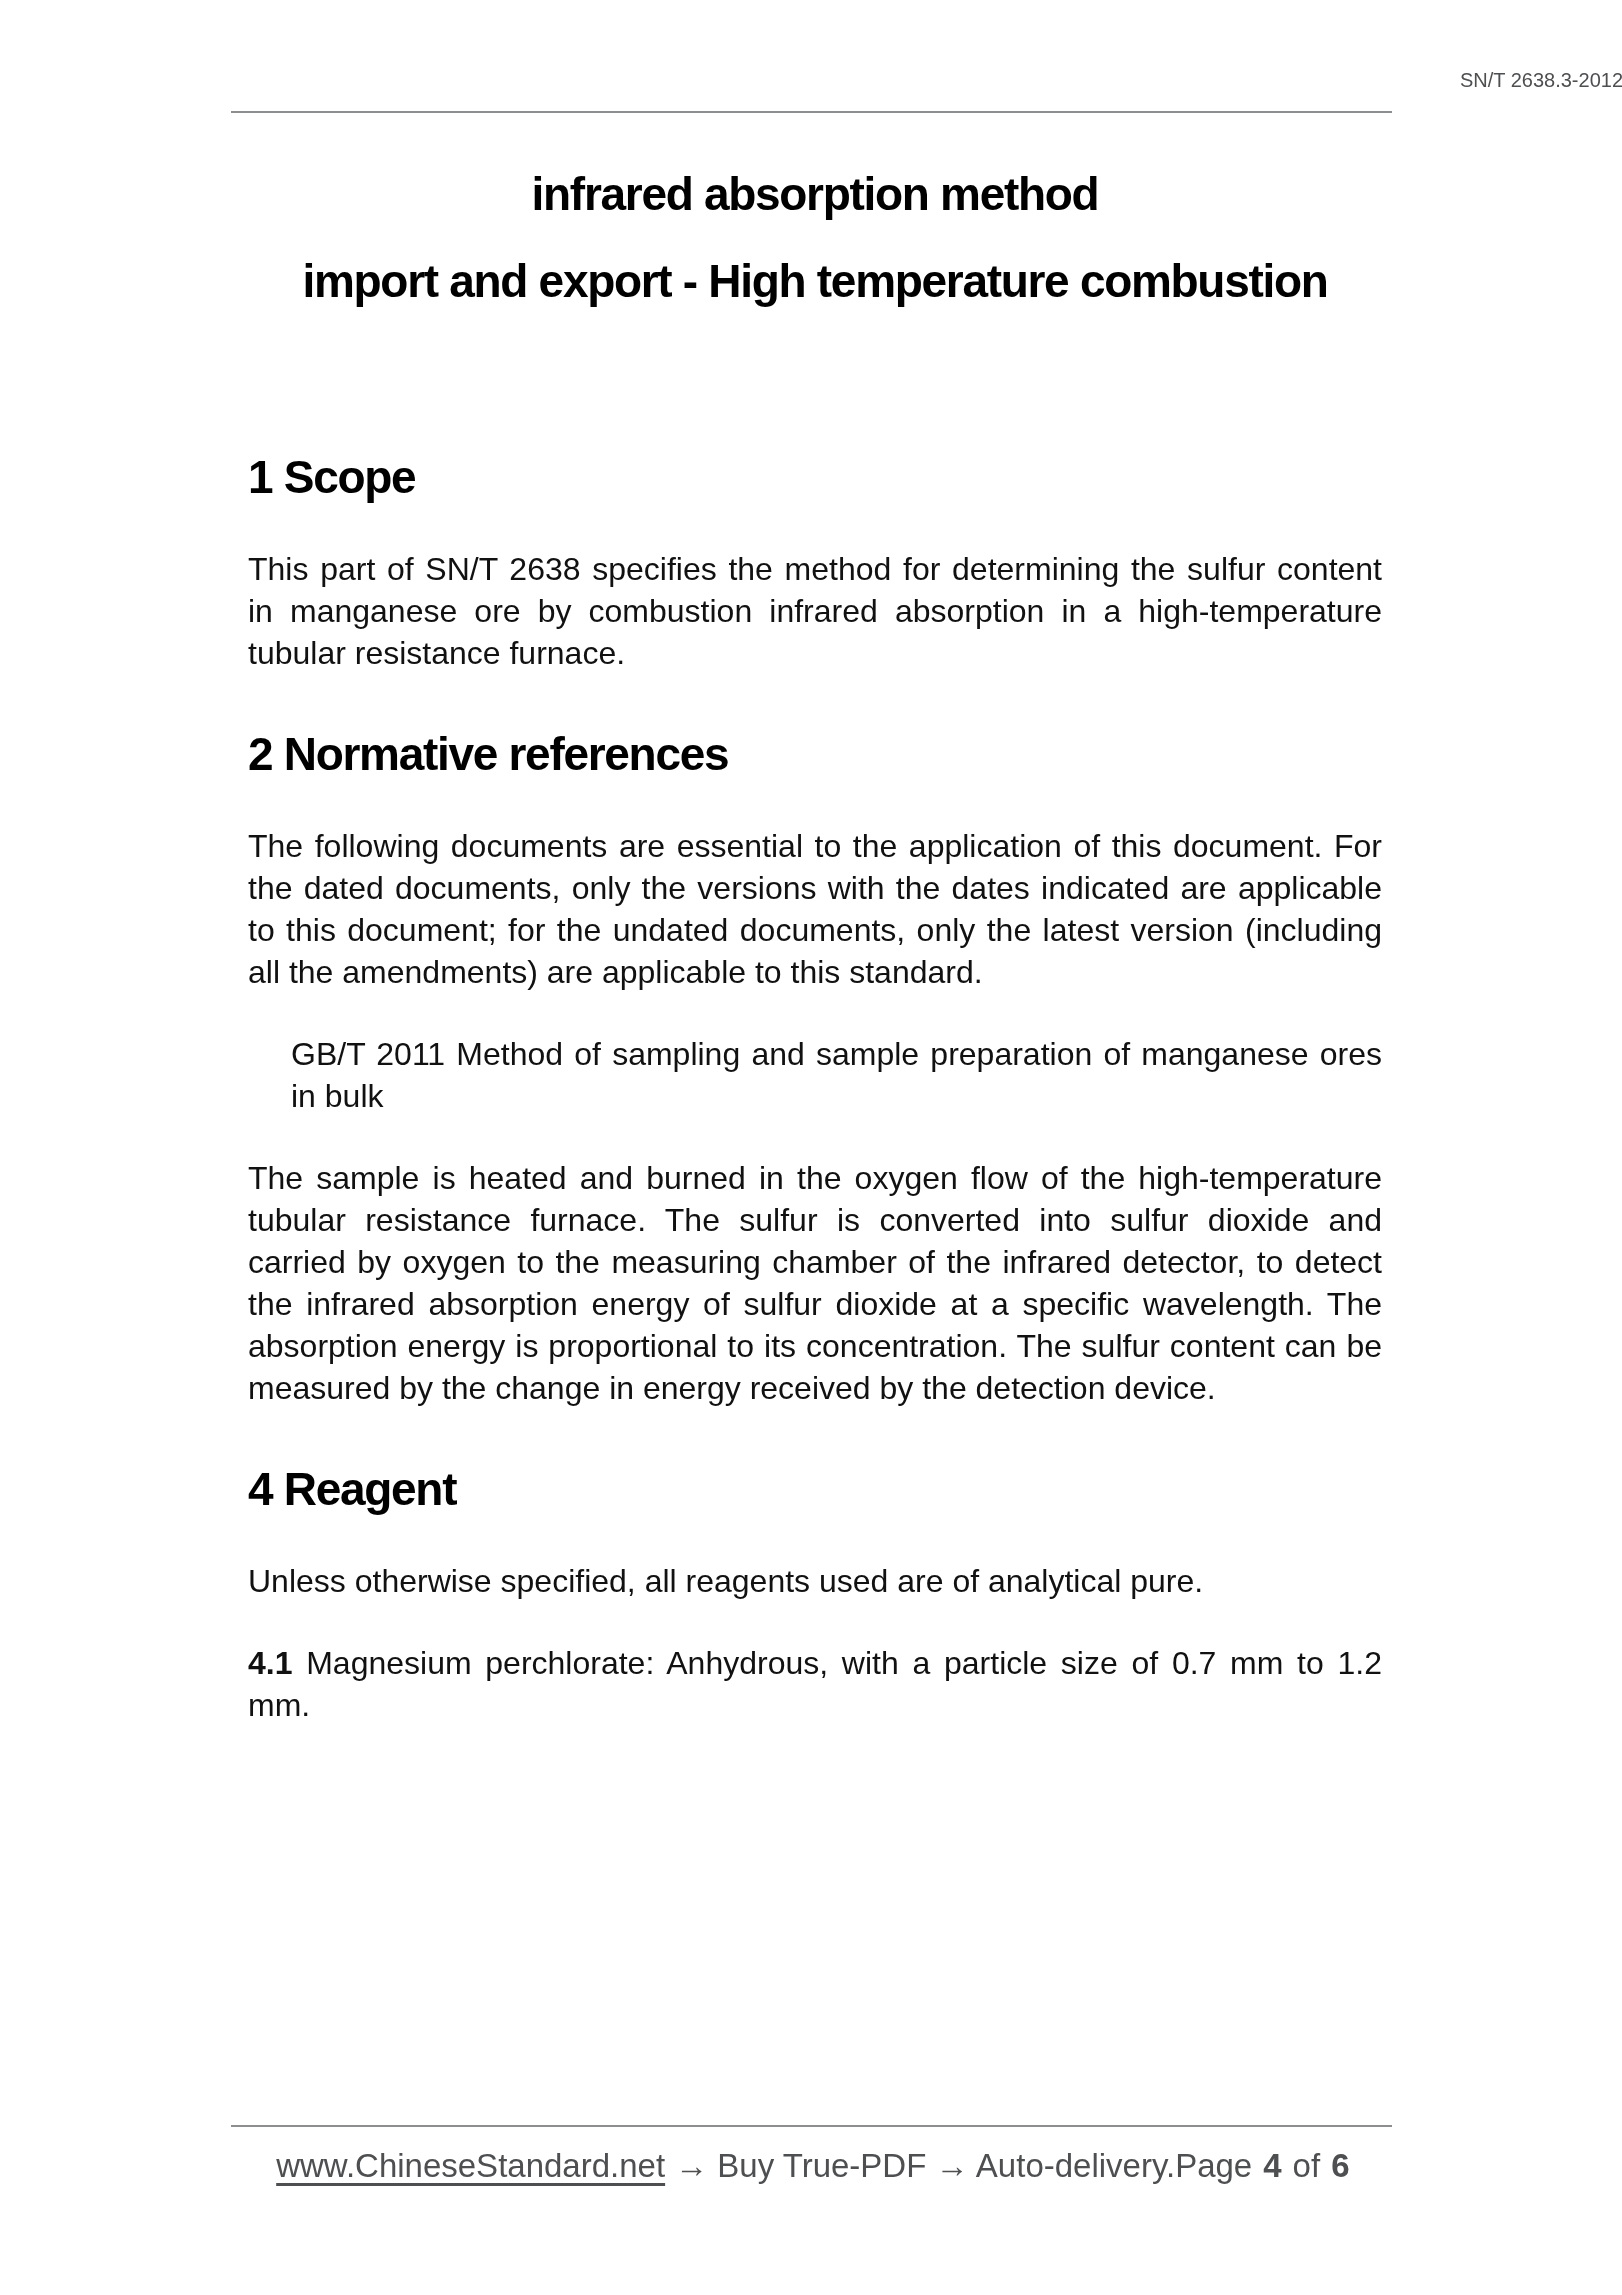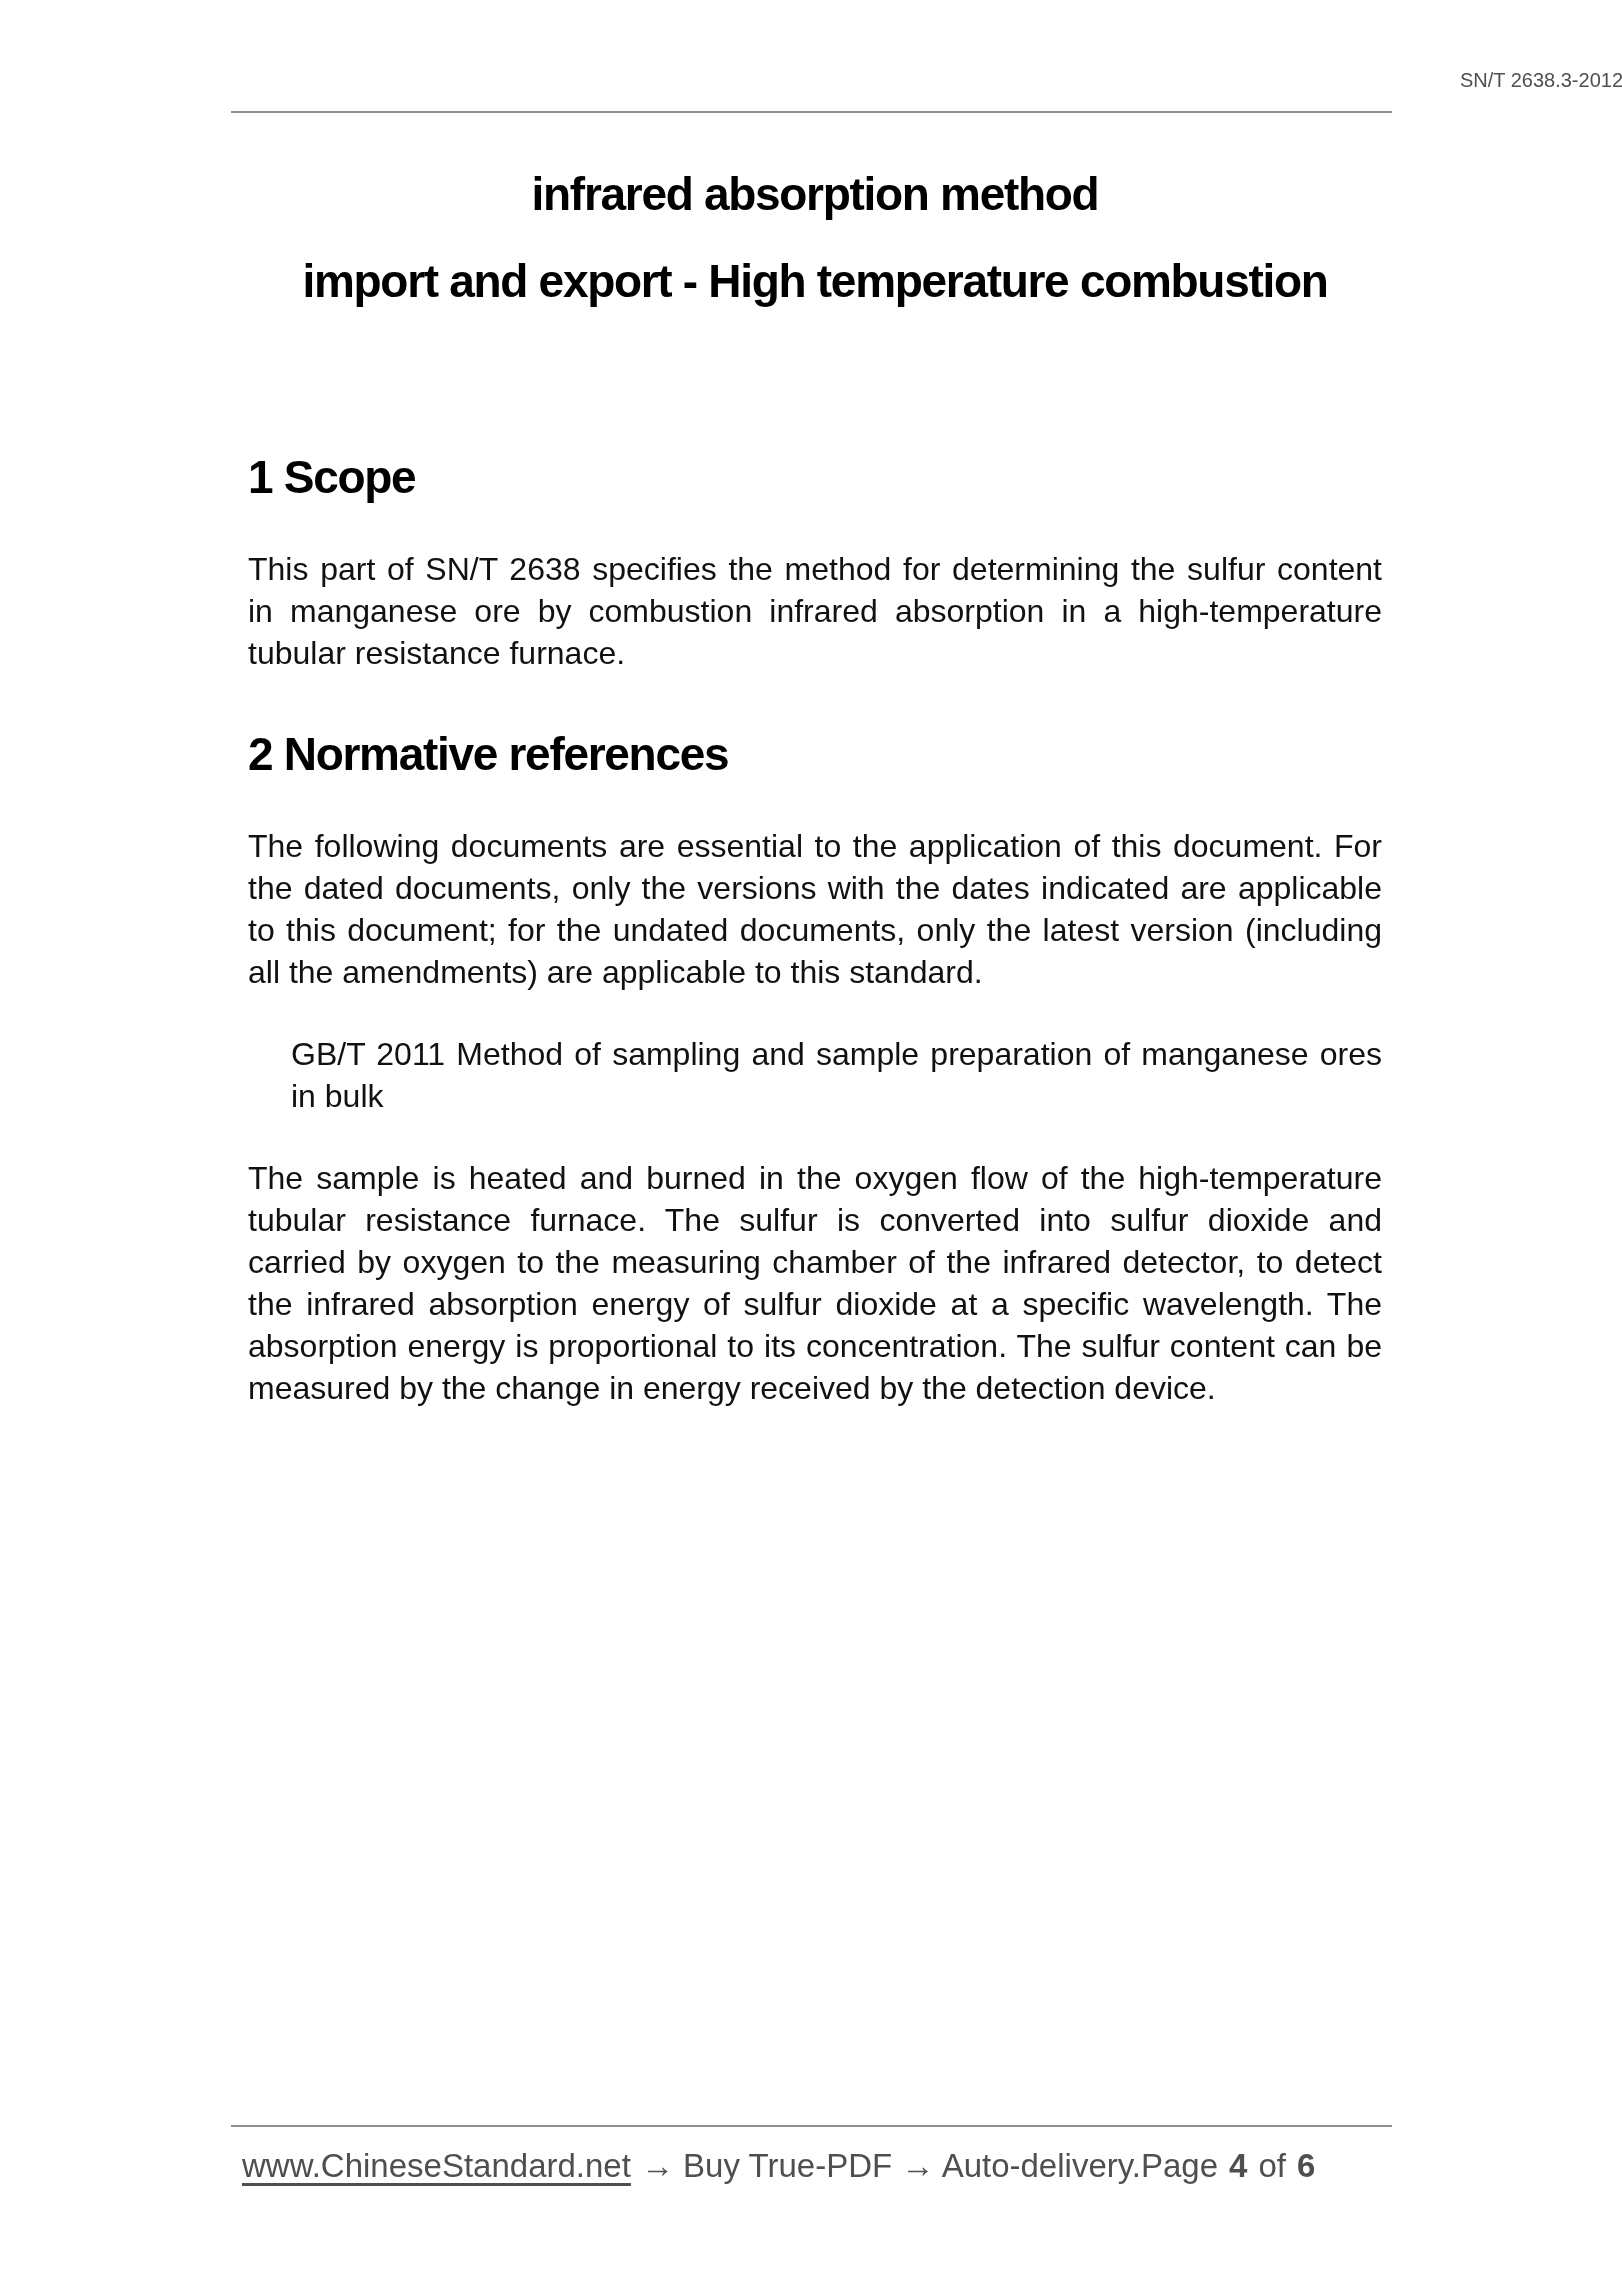--- a/index.html
+++ b/index.html
@@ -67,21 +67,21 @@
   .page-footer {
     position: absolute;
     top: 2125px;
     left: 231px;
     width: 1161px;
     border-top: 2.5px solid #8c8e90;
   }
   .footer-row {
     padding: 20px 8.3px 0 11px;
     display: flex;
-    justify-content: flex-start;
+    justify-content: center;
     align-items: baseline;
     font-size: 33px;
     color: #4d4f51;
   }
   .footer-left { white-space: nowrap; }
   .footer-link {
     color: #4d4f51;
     text-decoration: underline;
     text-decoration-thickness: 2.5px;
     text-underline-offset: 5.8px;
@@ -117,20 +117,25 @@
   <section>
     <h2>2 Normative references</h2>
     <p>The following documents are essential to the application of this document. For the dated documents, only the versions with the dates indicated are applicable to this document; for the undated documents, only the latest version (including all the amendments) are applicable to this standard.</p>
     <p class="reference">GB/T 2011 Method of sampling and sample preparation of manganese ores in bulk</p>
   </section>
 
   <section>
     <p>The sample is heated and burned in the oxygen flow of the high-temperature tubular resistance furnace. The sulfur is converted into sulfur dioxide and carried by oxygen to the measuring chamber of the infrared detector, to detect the infrared absorption energy of sulfur dioxide at a specific wavelength. The absorption energy is proportional to its concentration. The sulfur content can be measured by the change in energy received by the detection device.</p>
   </section>
 
+  <section>
+    <h2>4 Reagent</h2>
+    <p>Unless otherwise specified, all reagents used are of analytical pure.</p>
+    <p><strong>4.1</strong><span> Magnesium perchlorate: Anhydrous, with a particle size of 0.7 mm to 1.2 mm.</span></p>
+  </section>
 
 </main>
 
 <footer class="page-footer">
   <div class="footer-row">
     <div class="footer-left"><span class="footer-link">www.ChineseStandard.net</span><span class="footer-tagline">→ Buy True-PDF → Auto-delivery.</span></div>
     <div class="page-indicator"><span>Page</span><span class="num-bold">4</span><span>of</span><span class="num-bold">6</span></div>
   </div>
 </footer>
 

